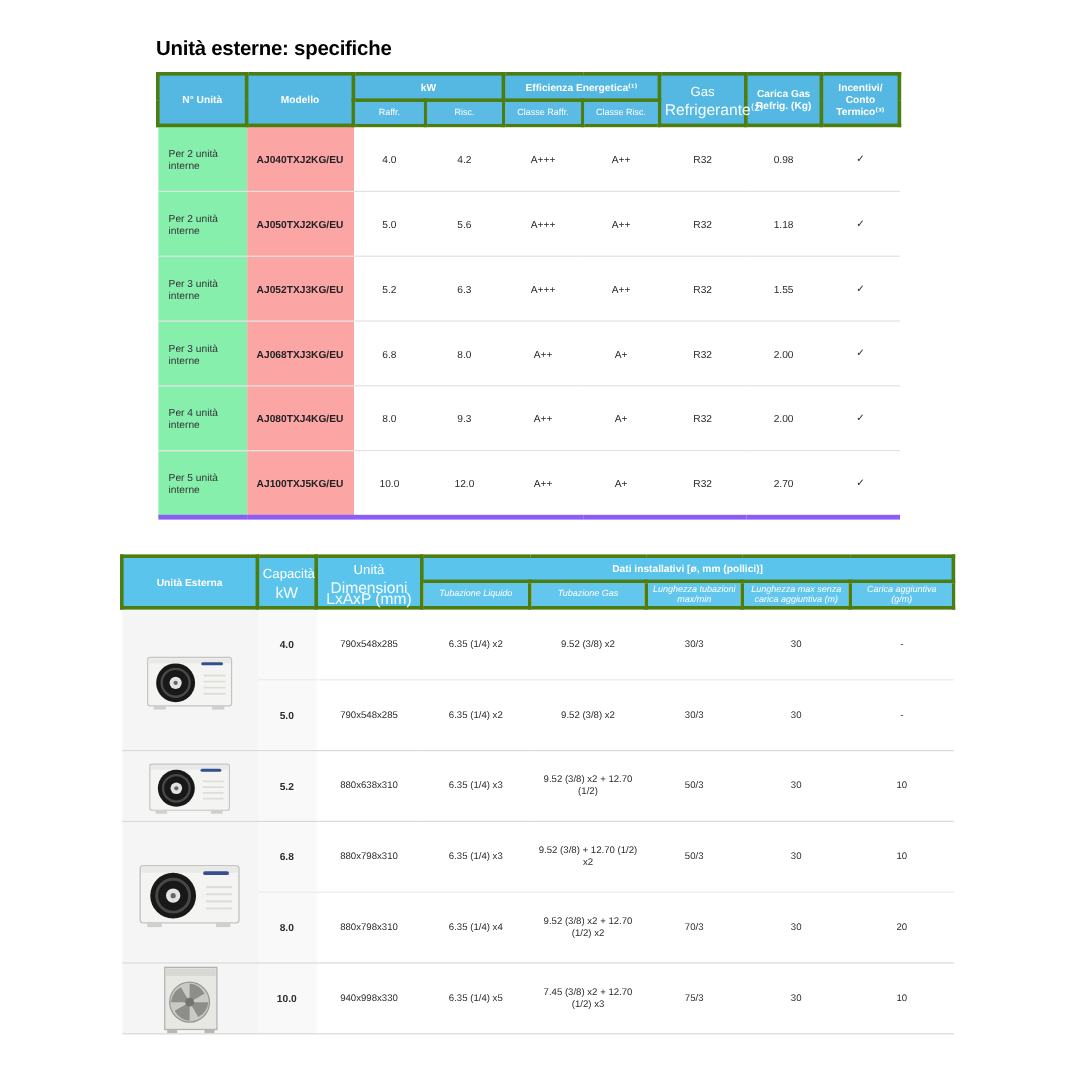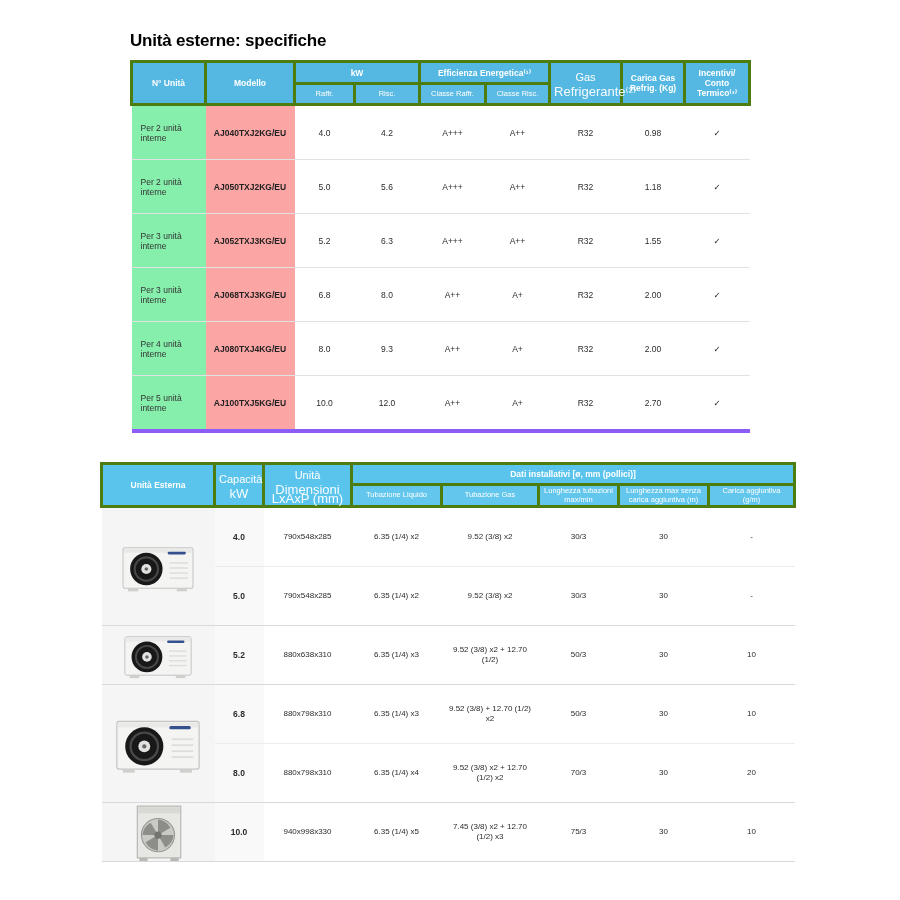--- a/index.html
+++ b/index.html
@@ -34,21 +34,21 @@
   .sec1 tbody tr:not(:first-child) td { border-top:1px solid #e2e2e2; }
   .sec1 tbody tr:last-child td { border-bottom:4px solid #8b5cf6; }
   .sec1 td.c1 { background:#86efac; text-align:left; padding-left:9px; color:#333; }
   .sec1 td.c2 { background:#fca5a5; font-weight:bold; color:#222; }
 
   
   .sec2 { position:absolute; left:100px; top:450px; width:693px; }
   .sec2 table { width:693px; margin-top:12px; }
   .sec2 thead th { background:#5bc4ed; }
   .sec2 thead tr.r1 th { height:16px; }
-  .sec2 thead tr.r2 th { height:17px; line-height:8.5px; }
+  .sec2 thead tr.r2 th { height:17px; line-height:8.5px;font-style:italic; }
   .sec2 tbody td {
     height:58px; text-align:center; font-size:8px; line-height:10px;
     vertical-align:middle; color:#2b2b2b; padding:0 3px;
   }
   .sec2 td.img { background:#f5f5f5; }
   .sec2 td.cap { background:#f9f9f9; font-weight:bold; font-size:8.5px; }
   .sec2 tr.group td { border-top:1px solid #d9d9d9; }
   .sec2 tr.inner td { border-top:1px solid #ececec; }
   .sec2 tbody tr:last-child td { border-bottom:1px solid #d9d9d9; }
 

